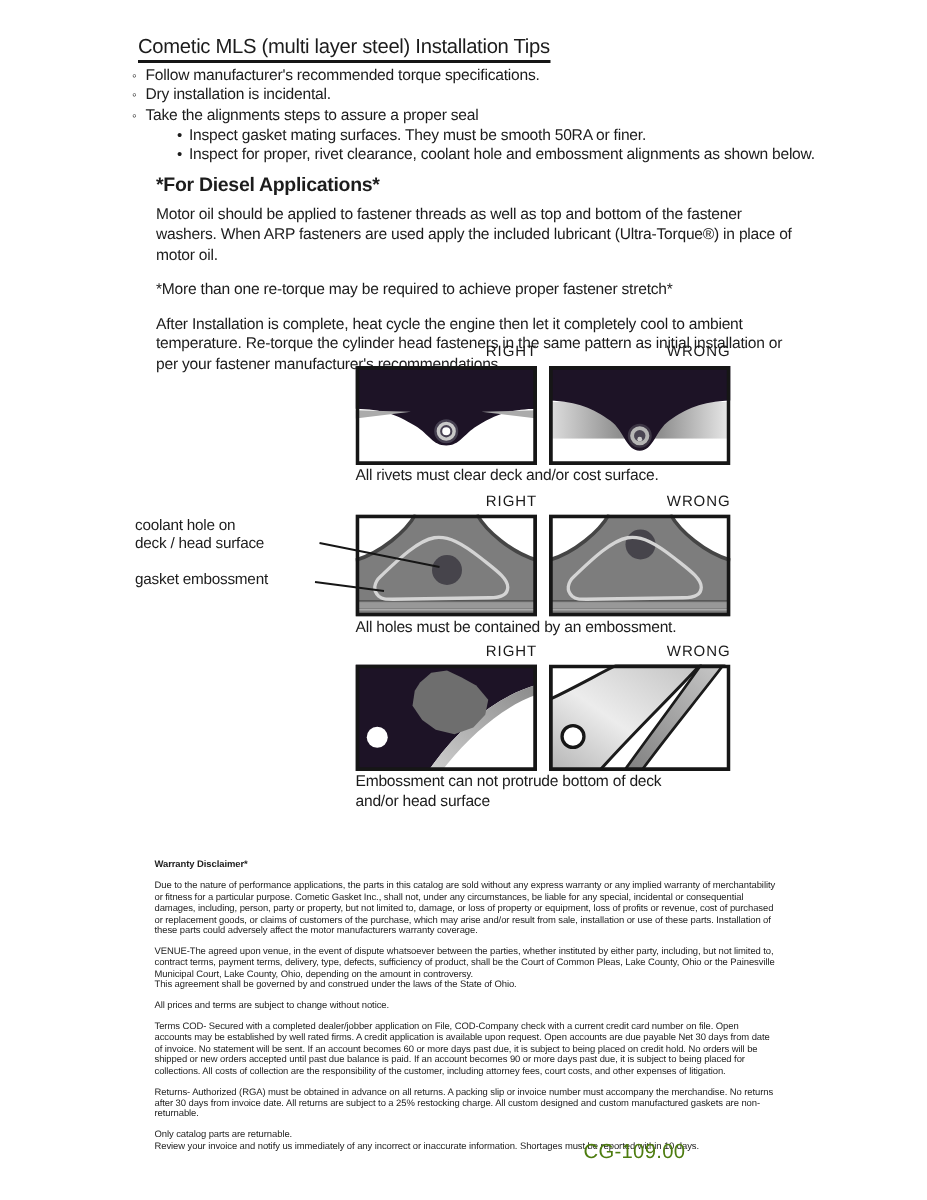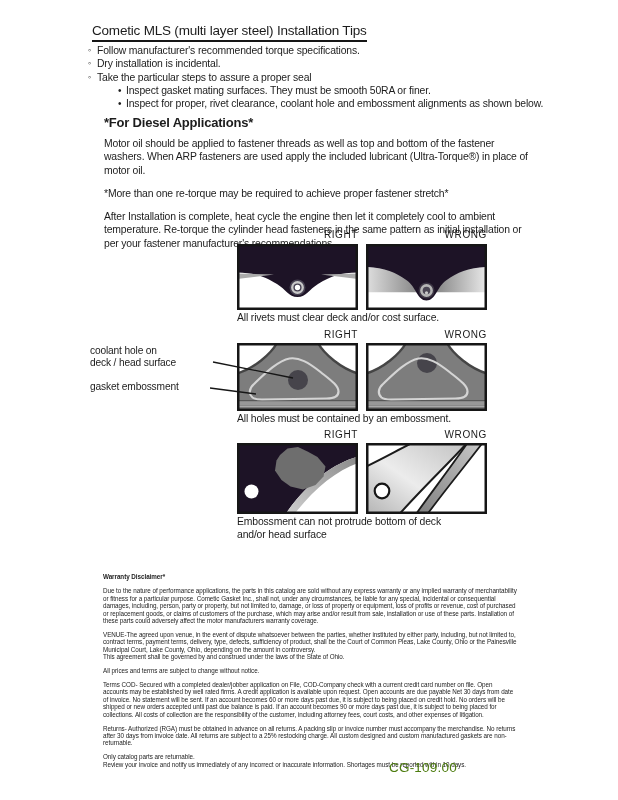--- a/index.html
+++ b/index.html
@@ -47,21 +47,21 @@
     <div class="b">
       <span class="m">◦</span>
       <span>Follow manufacturer's recommended torque specifications.</span>
       </div>
     <div class="b">
       <span class="m">◦</span>
       <span>Dry installation is incidental.</span>
       </div>
     <div class="b">
       <span class="m">◦</span>
-      <span>Take the particular steps to assure a proper seal</span>
+      <span>Take the alignments steps to assure a proper seal</span>
       </div>
     <div class="b sub">
       <span class="m">•</span>
       <span>Inspect gasket mating surfaces.  They must be smooth 50RA or finer.</span>
       </div>
     <div class="b sub">
       <span class="m">•</span>
       <span>Inspect for proper, rivet clearance, coolant hole and embossment alignments as shown below.</span>
       </div>
   </div>

